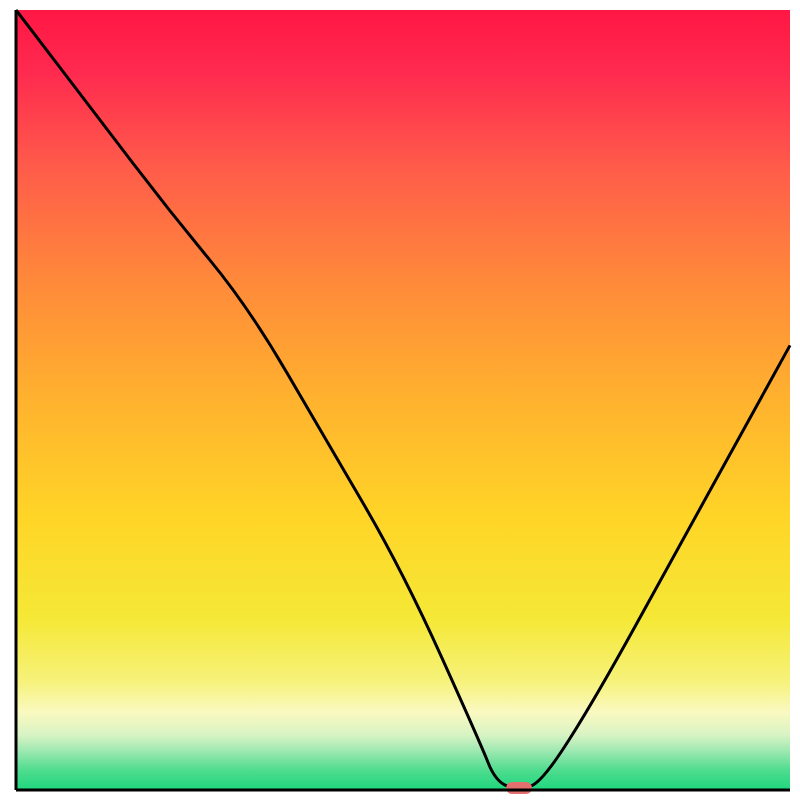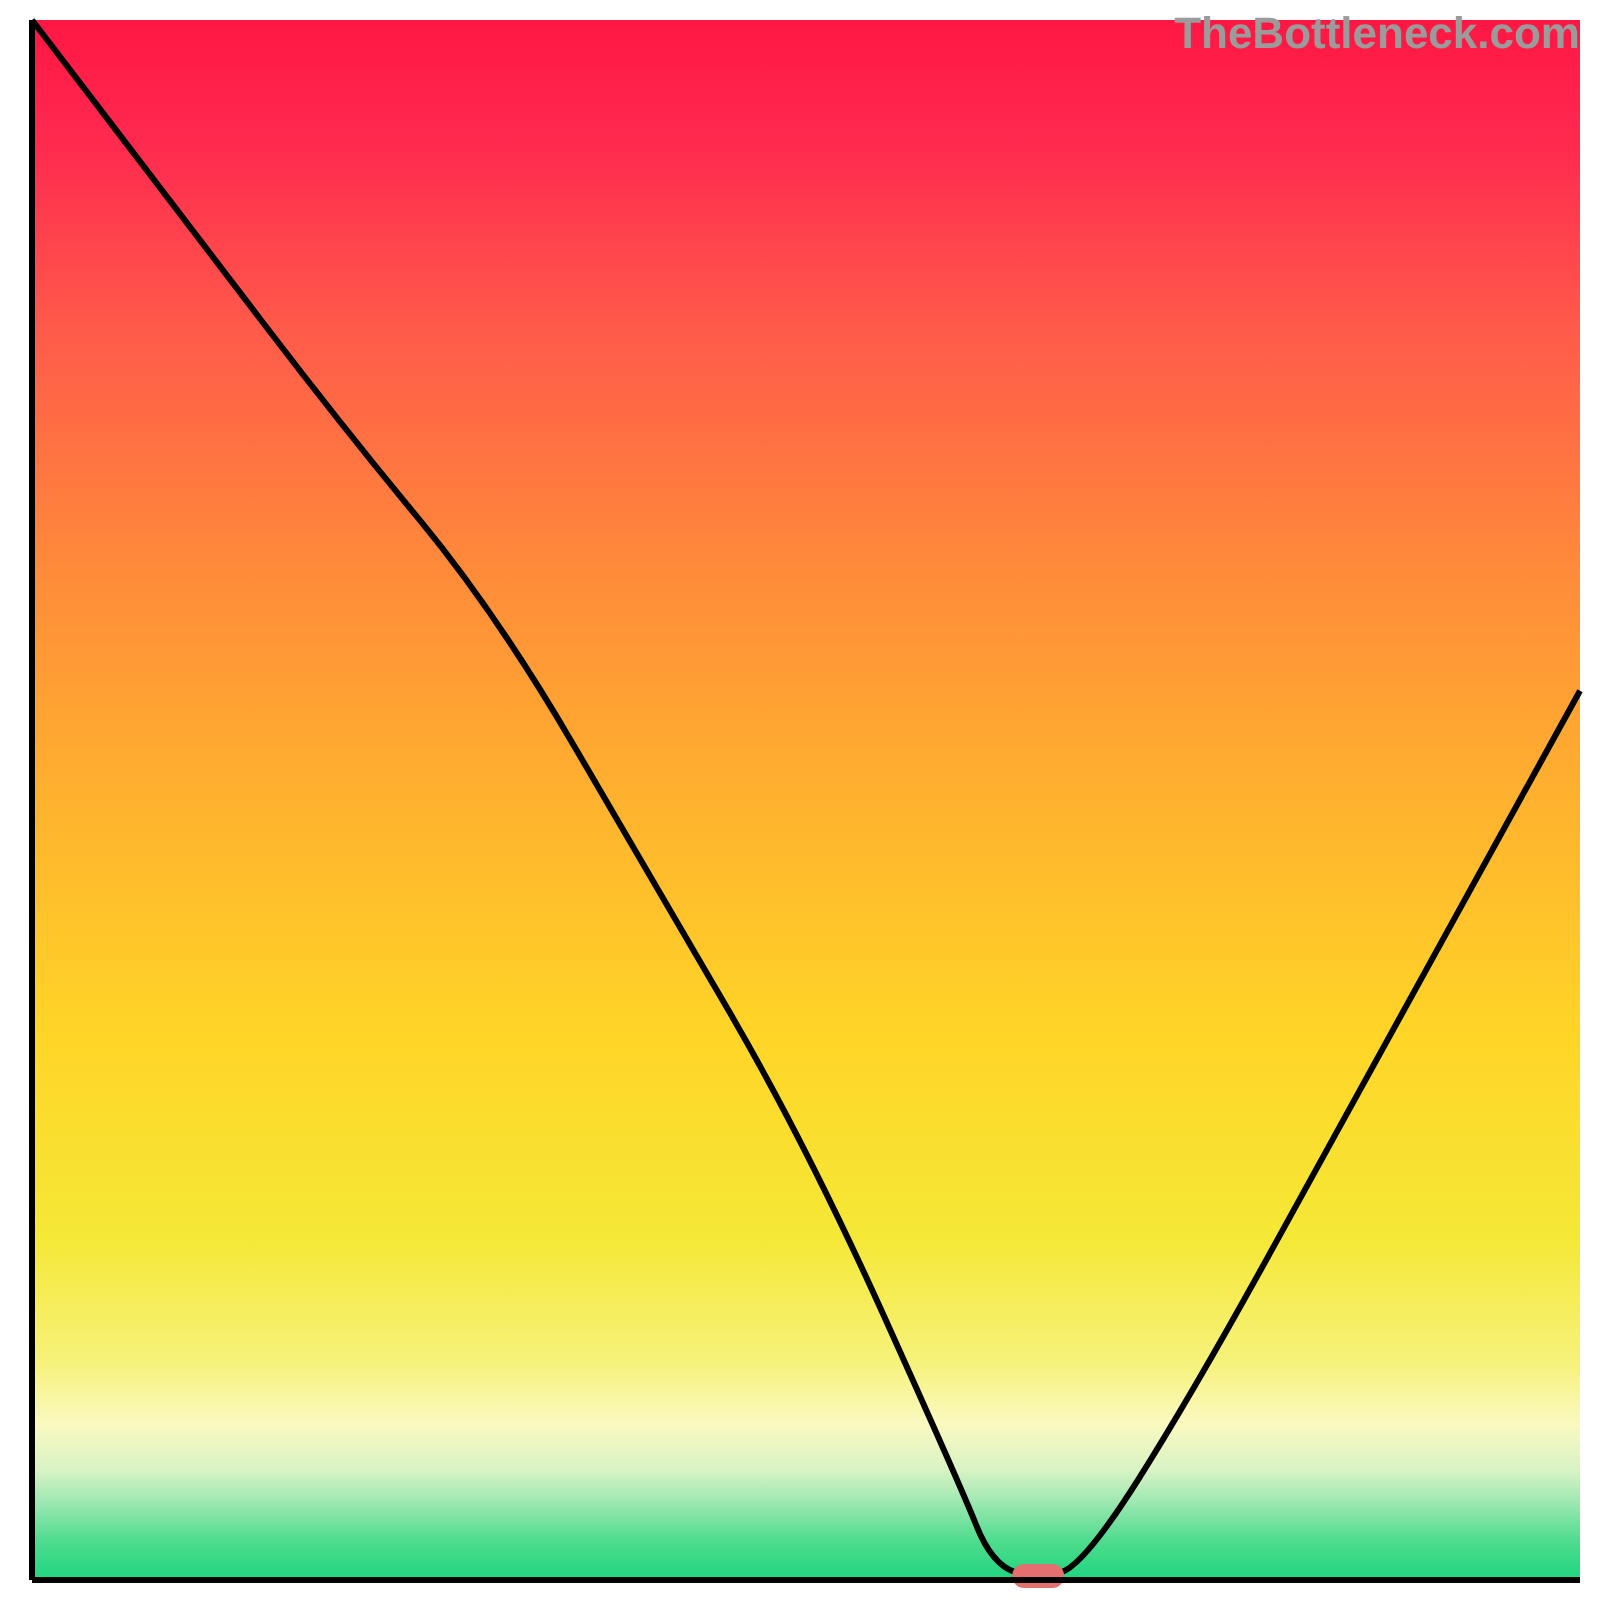--- a/index.html
+++ b/index.html
@@ -53,14 +53,13 @@
           <stop offset="97.5%" stop-color="#4edc8e"></stop>
           <stop offset="100%" stop-color="#1fd67e"></stop>
         </linearGradient>
     </defs>
     <rect id="plot-bg" x="16" y="10" width="774" height="780" fill="url(#bgGrad)"></rect>
     <path id="curve" fill="none" stroke-width="3" d="M 16 10 Q 16 10 54.7 60.69999999999999 Q 93.4 111.39999999999998 132.10000000000002 162.09999999999997 Q 170.8 212.79999999999995 209.5 259.59999999999997 Q 248.2 306.4 286.9 372.7 Q 325.6 439 364.3 505.29999999999995 Q 403 571.5999999999999 441.7 657.4 Q 480.4 743.2 488.14 762.7 Q 495.88 782.2 507.49 786.1 Q 519.1 790 530.71 786.1 Q 542.32 782.2 569.4100000000001 739.3 Q 596.5 696.4 635.2 626.2 Q 673.9 556 712.5999999999999 485.8 Q 751.3 415.6 770.65 380.5 T 790 345.40000000000003" stroke="#000000"></path>
     <rect id="marker" rx="6" ry="6" height="12" width="26" x="506.1" y="782" fill="#e36f6f"></rect>
     <line id="axis-y" stroke-width="3" x1="16" y1="10" x2="16" y2="790" stroke="#000000"></line>
     <line id="axis-x" stroke-width="3" x1="16" y1="790" x2="790" y2="790" stroke="#000000"></line>
   </svg>
-  <div class="watermark">TheBottleneck.com</div>
 </div>
 
 </body></html>

